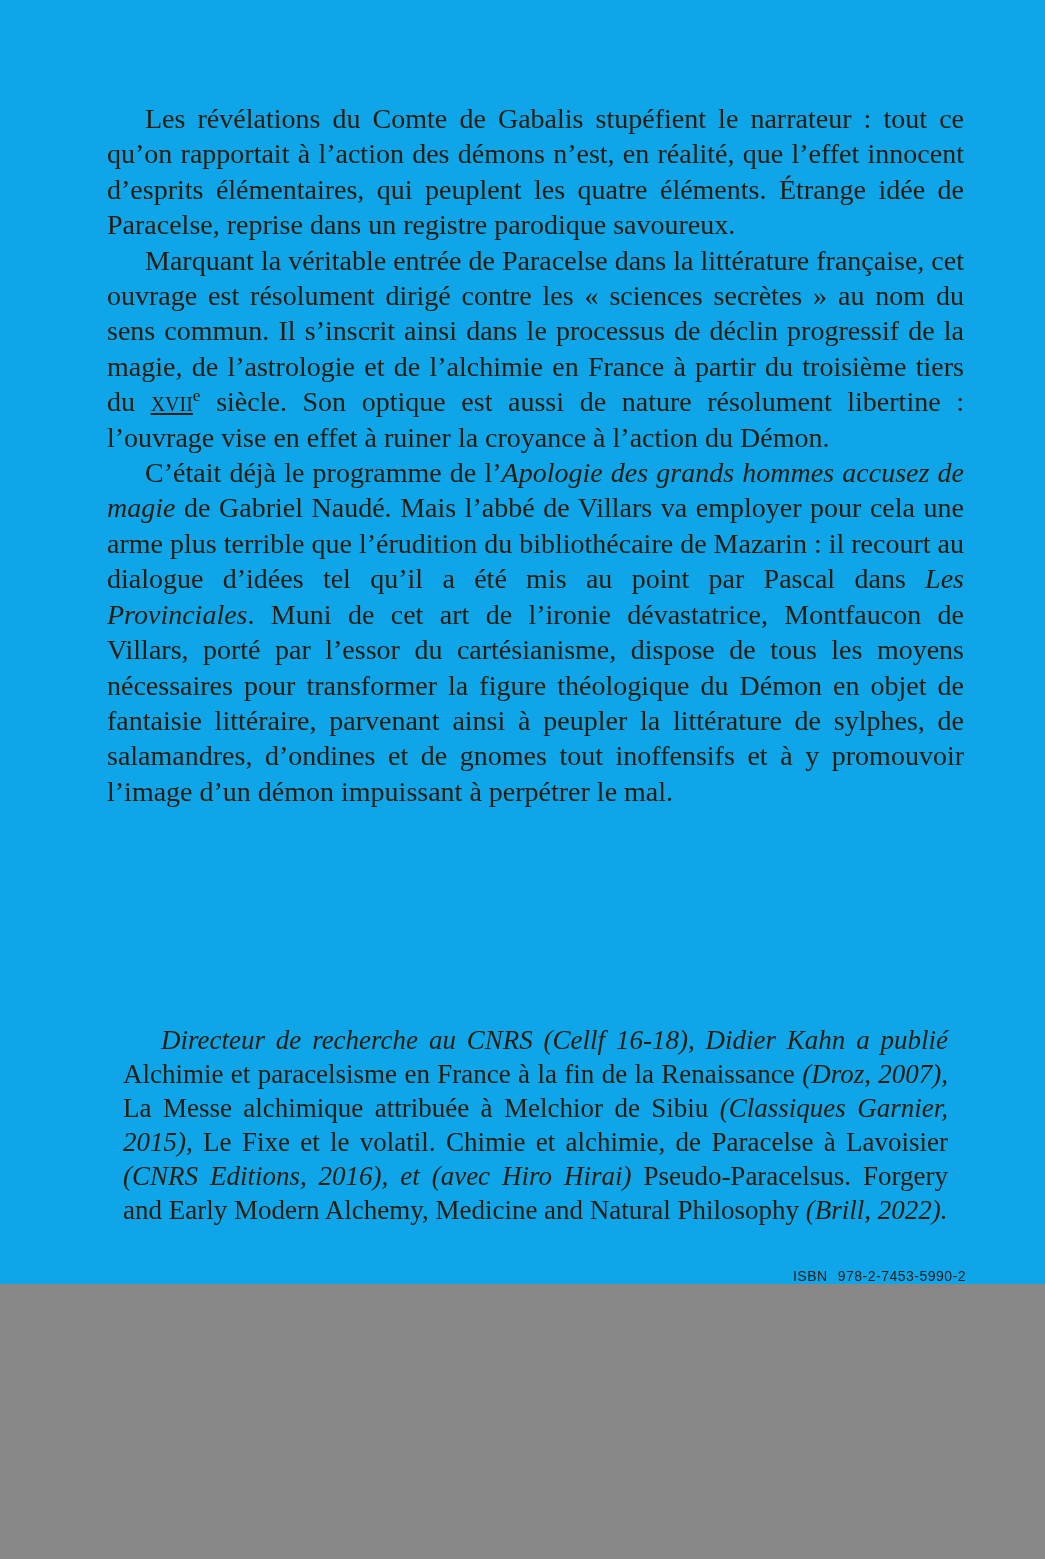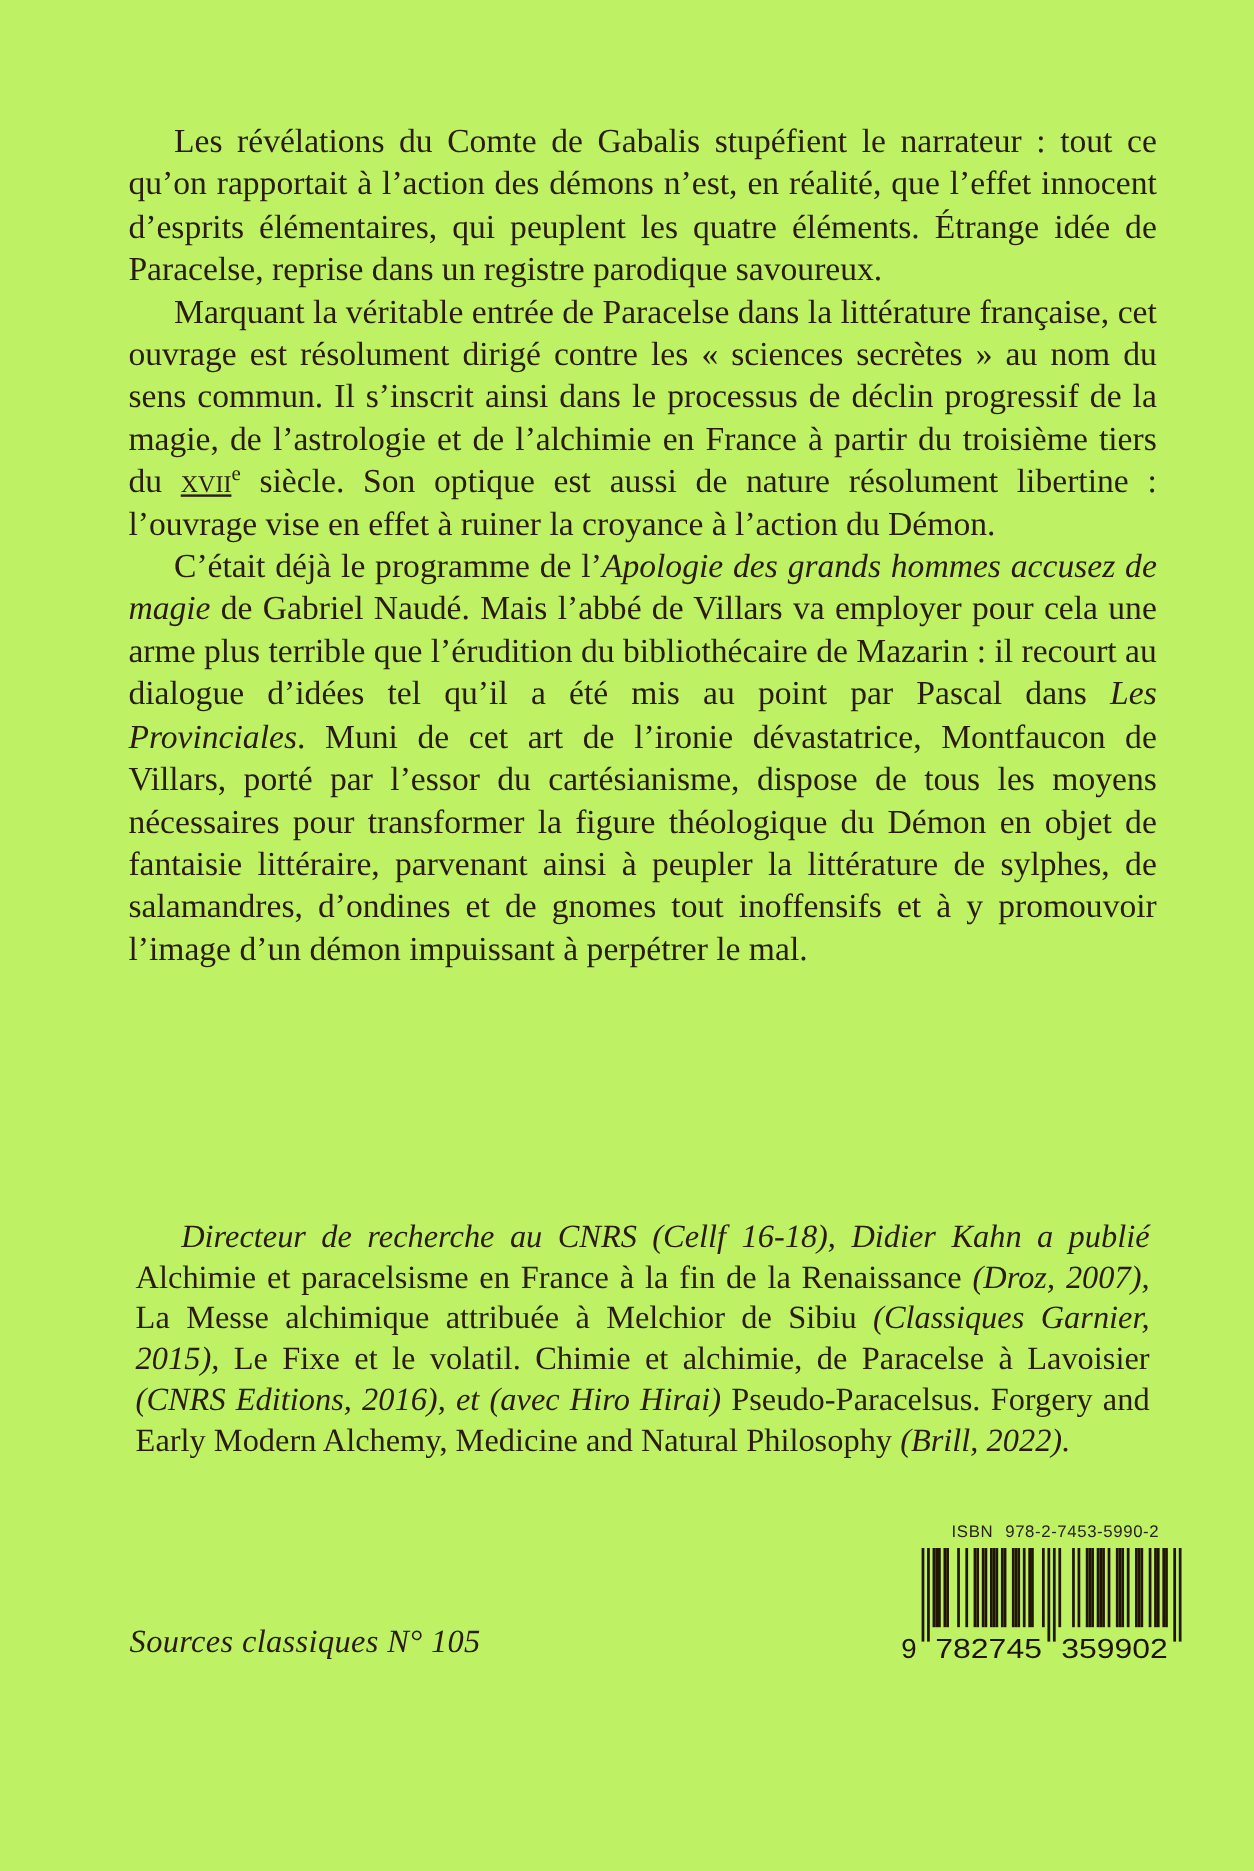--- a/index.html
+++ b/index.html
@@ -1,30 +1,30 @@
 <!DOCTYPE html>
 <html><head>
 <meta charset="utf-8">
 <style>
   html,body{margin:0;padding:0;background:#888;}
   .page{
-    position:relative;width:1045px;height:1559px;
-    background:#bef264;color:#2a1c0e;overflow:hidden;
+    position:relative;width:1045px;height:1284px;
+    background:#0ea5e9;color:#2a1c0e;overflow:hidden;
     font-family:"Liberation Serif","DejaVu Serif",serif;
   }
   .synopsis{
     position:absolute;left:107px;top:101px;width:857px;
     font-size:28px;line-height:35.4px;text-align:justify;
   }
   .synopsis p{margin:0;text-indent:38px;}
   .bio{
     position:absolute;left:107px;top:1007px;width:857px;
     font-size:27px;line-height:34px;text-align:justify;
   }
-  .bio p{margin:6px;text-indent:38px;}
+  .bio p{margin:16px;text-indent:38px;}
   .it{font-style:italic;}
   .sc{font-variant:small-caps;text-decoration:underline;}
   .sup{vertical-align:super;font-size:0.62em;line-height:0;}
   .collection{
     position:absolute;left:108px;top:1353px;
     font-size:27px;font-style:italic;letter-spacing:0.3px;
   }
   .barcode-block{position:absolute;left:751px;top:1266px;width:240px;}
   .isbn-line{
     font-family:"Liberation Sans","DejaVu Sans",sans-serif;

